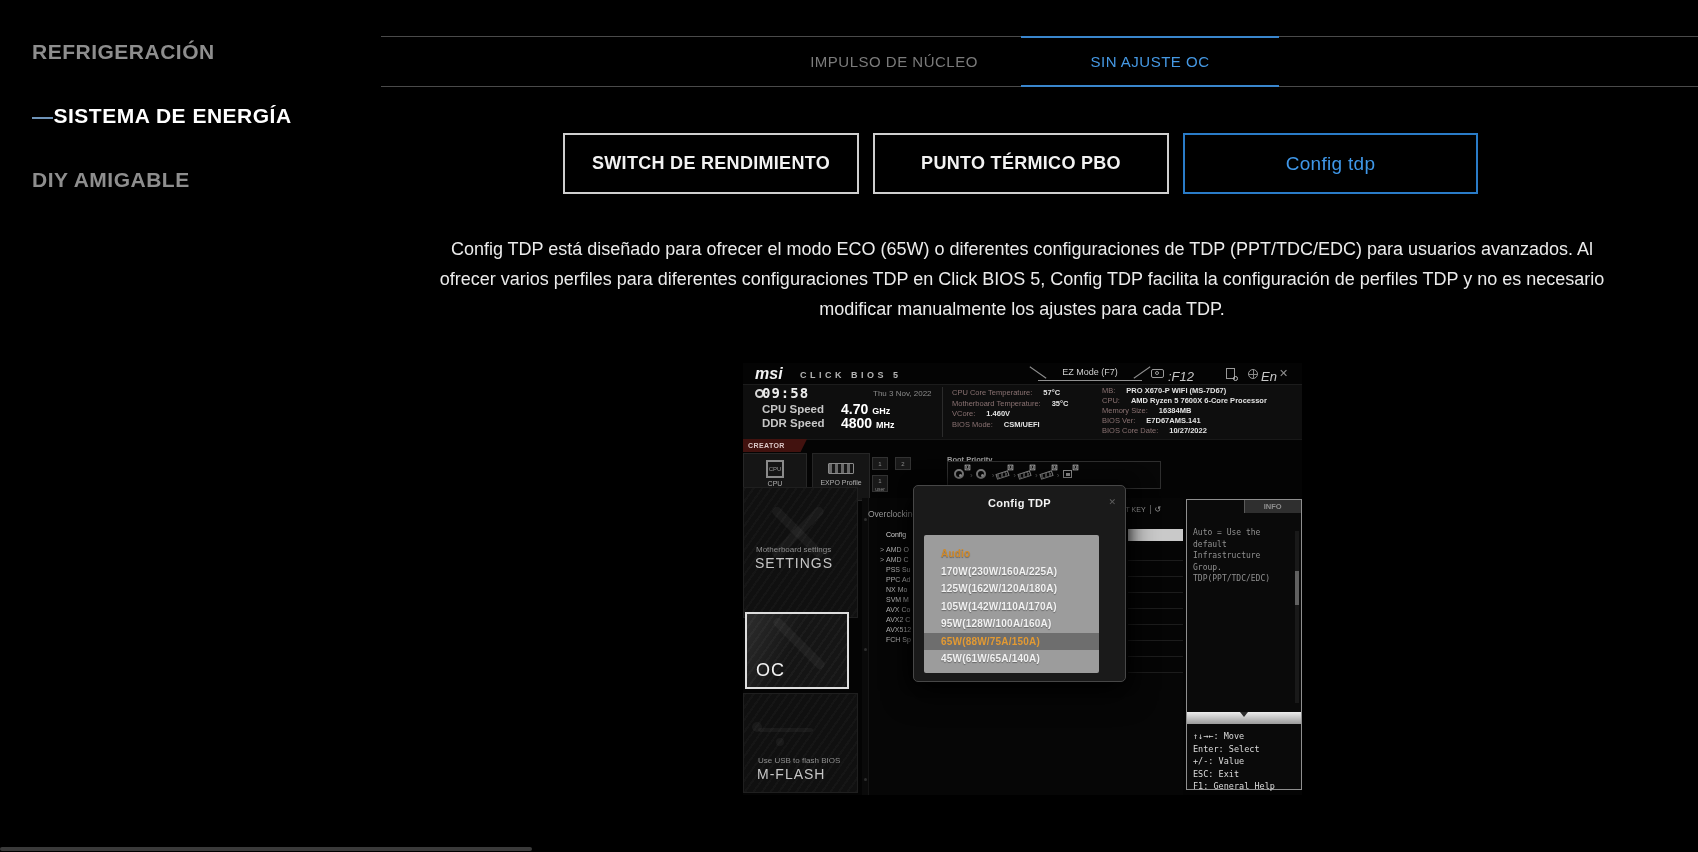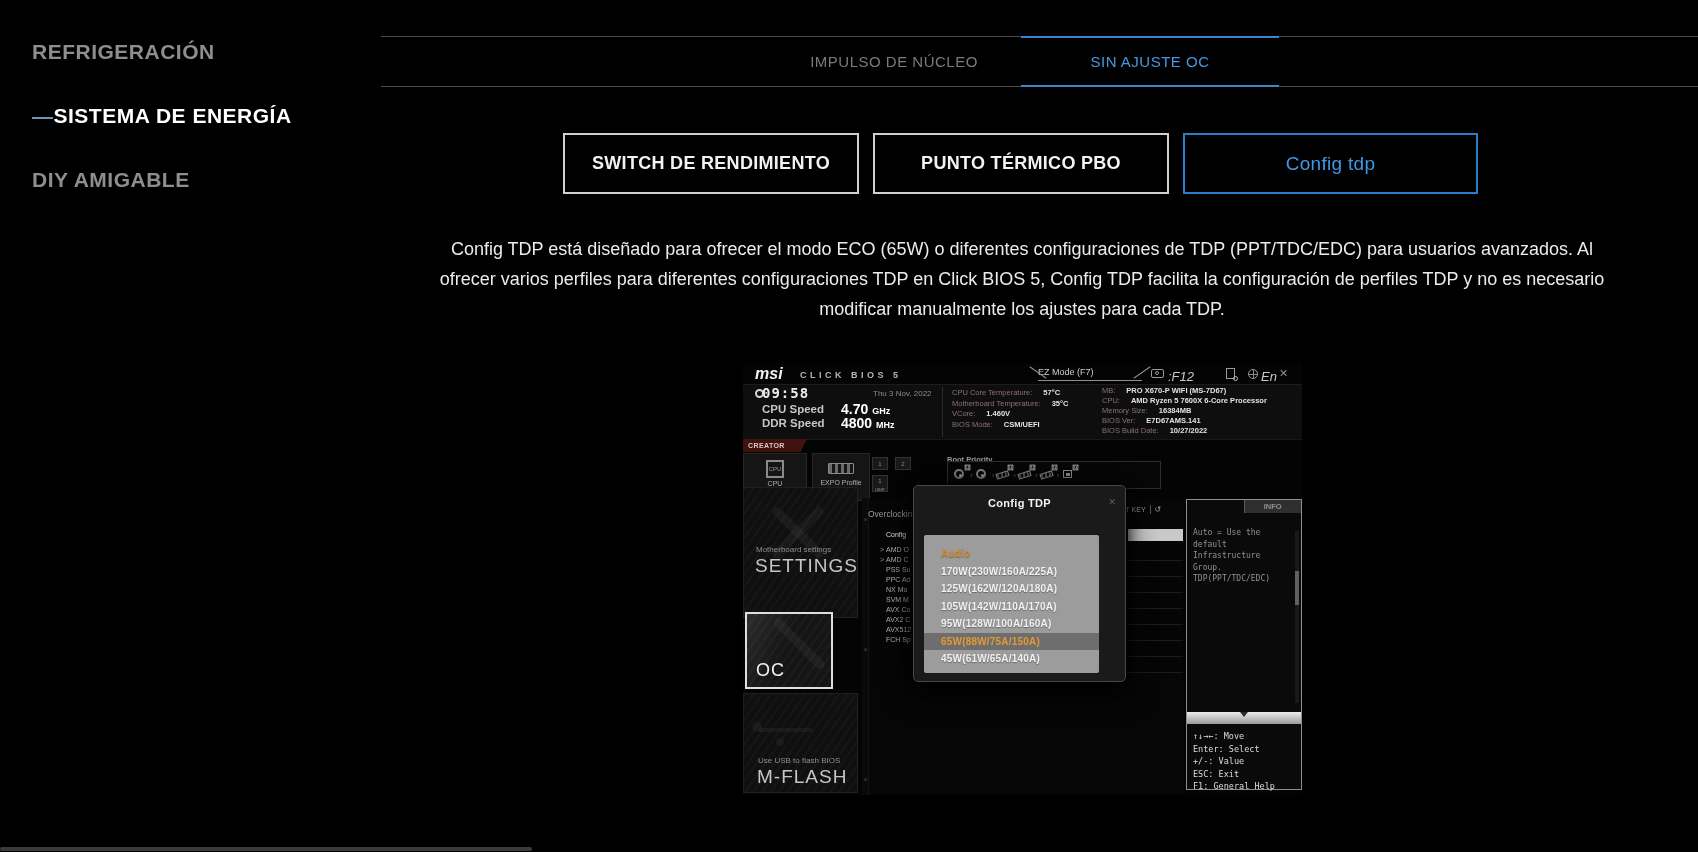--- a/index.html
+++ b/index.html
@@ -31,21 +31,21 @@
         color:#ebebeb;font-size:18px;line-height:30px;}
 
   
   #bios{position:absolute;left:743px;top:363px;width:559px;height:432px;background:#040404;}
   #bios *{box-sizing:border-box;}
   .msi-logo{position:absolute;left:12px;top:2px;font-style:italic;font-weight:bold;
             font-size:16px;color:#f2f2f2;}
   .clickbios{position:absolute;left:57px;top:7px;font-size:9px;font-weight:bold;
              letter-spacing:3.5px;color:#b5b5b5;}
   .ez{position:absolute;left:295px;top:2px;width:104px;height:16px;border-bottom:1px solid #8f8f8f;
-      font-size:9px;color:#cfcfcf;line-height:15px;}
+      text-align:center;font-size:9px;color:#cfcfcf;line-height:15px;}
   .ez-l,.ez-r{position:absolute;width:20px;height:1px;background:#8f8f8f;bottom:7px;}
   .ez-l{left:-10px;transform:rotate(35deg);}
   .ez-r{right:-10px;transform:rotate(-35deg);}
   .cam{position:absolute;left:408px;top:6px;width:13px;height:9px;border:1px solid #999;border-radius:2px;}
   .cam .lens{position:absolute;left:3px;top:1px;width:4px;height:4px;border:1px solid #999;border-radius:50%;}
   .tb-txt{position:absolute;font-size:13px;color:#c8c8c8;font-style:italic;}
   .magdoc{position:absolute;left:483px;top:5px;width:9px;height:11px;border:1px solid #999;}
   .magdoc .maglens{position:absolute;right:-4px;bottom:-3px;width:5px;height:5px;border:1px solid #bbb;border-radius:50%;}
   .globe{position:absolute;left:505px;top:6px;width:10px;height:10px;border:1px solid #999;border-radius:50%;}
   .globe .gl-h{position:absolute;left:0;right:0;top:4px;height:1px;background:#888;}
@@ -90,22 +90,22 @@
   .bi-lan .s{position:absolute;left:3px;top:3px;width:9px;height:8px;border:1px solid #8a8a8a;}
   .bi-lan .t{position:absolute;left:6px;top:6px;width:4px;height:3px;background:#8a8a8a;}
   .badge{position:absolute;top:-3px;right:-2px;width:7px;height:7px;background:#111;border:1px solid #c0c0c0;
          color:#ddd;font-size:6px;line-height:5px;text-align:center;transform:scale(.8);}
   .bsep{color:#585858;font-size:8px;margin:0 1px;flex:none;}
 
   .bigtile{position:absolute;left:0;width:115px;border:1px solid #1f1f1f;
            background:repeating-linear-gradient(125deg,rgba(255,255,255,.025) 0 2px,rgba(0,0,0,0) 2px 7px),#101010;}
   .gbar{position:absolute;width:68px;height:9px;background:rgba(255,255,255,.045);border-radius:4px;left:20px;}
   .tile-sub{position:absolute;left:12px;font-size:8px;color:#8f8f8f;white-space:nowrap;}
-  .tile-big{position:absolute;left:11px;font-size:19px;color:#c6c6c6;letter-spacing:1px;white-space:nowrap;}
-  .oc-tile{position:absolute;left:2px;top:249px;width:88px;height:77px;border:2px solid #dedede;
+  .tile-big{position:absolute;left:11px;font-size:14px;color:#c6c6c6;letter-spacing:1px;white-space:nowrap;}
+  .oc-tile{position:absolute;left:2px;top:249px;width:104px;height:77px;border:2px solid #dedede;
            background:linear-gradient(115deg,rgba(255,255,255,.10),rgba(255,255,255,0) 45%),
                       repeating-linear-gradient(125deg,rgba(255,255,255,.03) 0 2px,rgba(0,0,0,0) 2px 7px),#151515;}
   .screws{position:absolute;left:119px;top:135px;width:7px;height:297px;background:#0a0a0a;border-right:1px solid #151515;}
   .screw{position:absolute;left:2px;width:3px;height:3px;border-radius:50%;background:#2e2e2e;}
   .ocbg{position:absolute;left:126px;top:135px;width:314px;height:297px;background:#060606;}
   .oc-title{position:absolute;left:125px;top:146px;font-size:8.5px;color:#9c9c9c;}
   .oc-items{position:absolute;left:137px;top:167px;}
   .ocrow{height:10px;line-height:10px;font-size:7px;color:#b4b4b4;white-space:nowrap;}
   .ocrow.first{color:#e2e2e2;margin-bottom:5px;}
   .ocarrow{display:inline-block;width:6px;color:#9a9a9a;}
@@ -211,21 +211,21 @@
       <div class="srow"><span class="slabel">Motherboard Temperature:</span><span class="sval">35°C</span></div>
       <div class="srow"><span class="slabel">VCore:</span><span class="sval">1.460V</span></div>
       <div class="srow"><span class="slabel">BIOS Mode:</span><span class="sval">CSM/UEFI</span></div>
     </div>
 
     <div class="scol" style="left:359px;top:23px">
       <div class="srow" style="line-height:10px"><span class="slabel">MB:</span><span class="sval">PRO X670-P WIFI (MS-7D67)</span></div>
       <div class="srow" style="line-height:10px"><span class="slabel">CPU:</span><span class="sval">AMD Ryzen 5 7600X 6-Core Processor</span></div>
       <div class="srow" style="line-height:10px"><span class="slabel">Memory Size:</span><span class="sval">16384MB</span></div>
       <div class="srow" style="line-height:10px"><span class="slabel">BIOS Ver:</span><span class="sval">E7D67AMS.141</span></div>
-      <div class="srow" style="line-height:10px"><span class="slabel">BIOS Build Date:</span><span class="sval">10/27/2022</span></div>
+      <div class="srow" style="line-height:10px"><span class="slabel">BIOS Core Date:</span><span class="sval">10/27/2022</span></div>
     </div>
 
     <div class="genie">CREATOR GENIE</div>
     <div class="mini-tile" style="left:0;width:64px">
       <div class="chip">CPU</div>
       <div class="mini-lbl">CPU</div>
     </div>
     <div class="mini-tile" style="left:69px;width:58px">
       <div class="ram"></div>
       <div class="mini-lbl">EXPO Profile</div>

